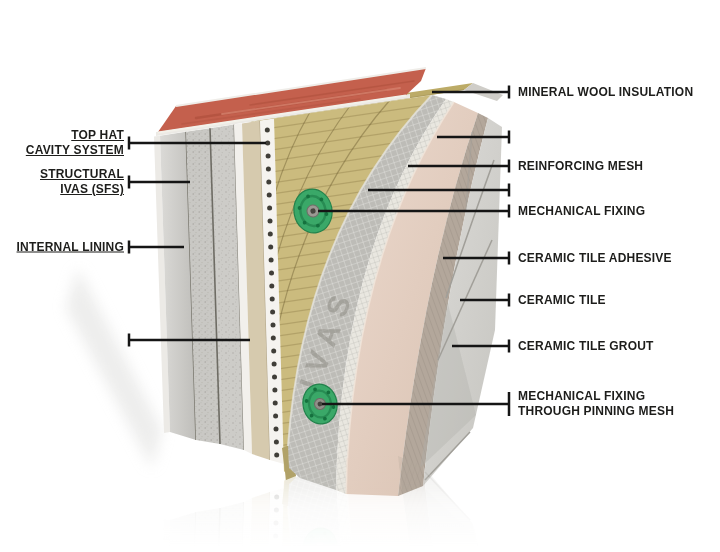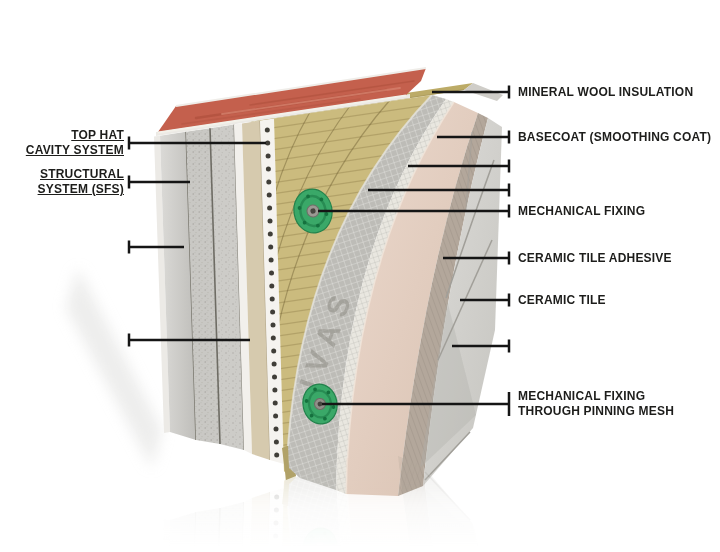--- a/index.html
+++ b/index.html
@@ -311,37 +311,43 @@
   </g>
 </svg>
 
 <div id="labels">
   <div class="lbl left" style="top:143px">
     <div>TOP HAT</div>
     <div>CAVITY SYSTEM</div>
   </div>
   <div class="lbl left" style="top:182px">
     <div>STRUCTURAL</div>
-    <div>SYSTEM (SFS)</div>
+    <div>IVAS (SFS)</div>
+  </div>
+  <div class="lbl left" style="top:247px">
+    <div>INTERNAL LINING</div>
   </div>
 
   <div class="lbl right" style="top:92px">
     <div>MINERAL WOOL INSULATION</div>
   </div>
-  <div class="lbl right" style="top:137px">
-    <div>BASECOAT (SMOOTHING COAT)</div>
+  <div class="lbl right" style="top:166px">
+    <div>REINFORCING MESH</div>
   </div>
   <div class="lbl right" style="top:211px">
     <div>MECHANICAL FIXING</div>
   </div>
   <div class="lbl right" style="top:258px">
     <div>CERAMIC TILE ADHESIVE</div>
   </div>
   <div class="lbl right" style="top:300px">
     <div>CERAMIC TILE</div>
+  </div>
+  <div class="lbl right" style="top:346px">
+    <div>CERAMIC TILE GROUT</div>
   </div>
   <div class="lbl right" style="top:404px">
     <div>MECHANICAL FIXING</div>
     <div>THROUGH PINNING MESH</div>
   </div>
 </div>
 
 </div>
 
 </body></html>

